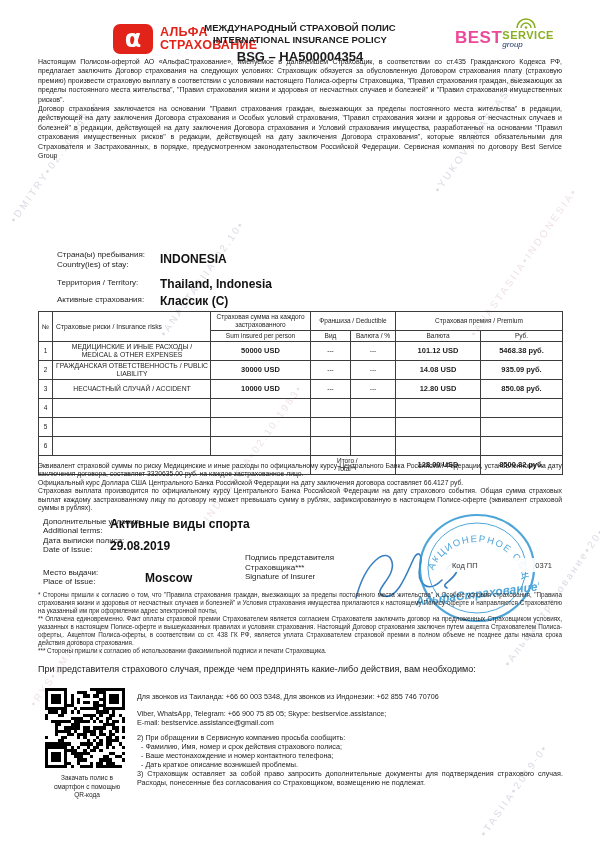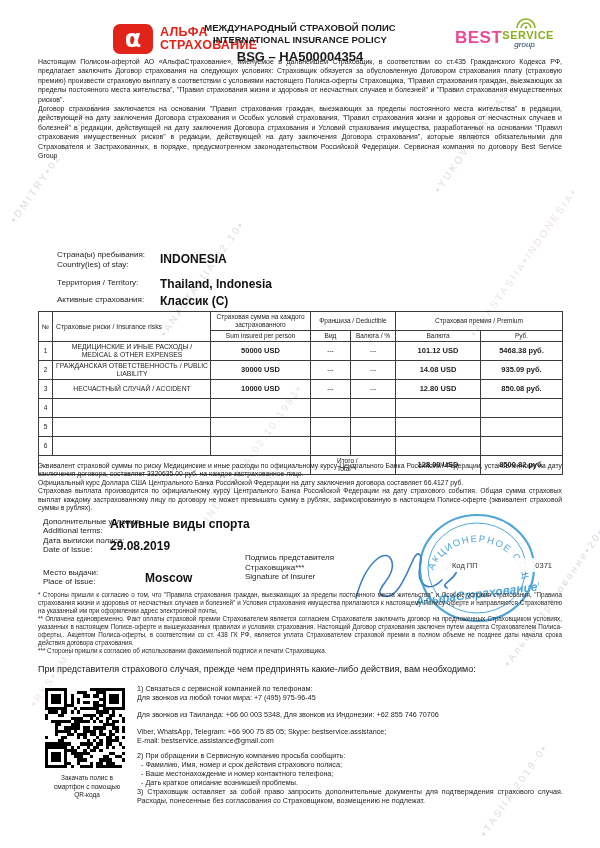--- a/index.html
+++ b/index.html
@@ -34,21 +34,21 @@
   .title-block { left:170px; top:22px; width:260px; text-align:center; }
   .title-ru, .title-en { font-size:9.5px; font-weight:bold; line-height:11.5px; }
   .policy-no { font-size:13px; font-weight:bold; margin-top:4px; }
 
   .best-logo { left:455px; top:17px; width:105px; height:45px; }
   .best-arcs { position:absolute; left:58px; top:0px; }
   .best-line { position:absolute; left:0; top:12px; display:flex; align-items:flex-start; }
   .best-word { font-size:17px; line-height:17px; font-weight:bold; color:#ec4899; letter-spacing:0.5px; }
   .service-stack { display:flex; flex-direction:column; margin-top:1px; }
   .service-word { font-size:11px; line-height:11px; font-weight:bold; color:#8aaf1f; letter-spacing:0.5px; }
-  .group-word { font-size:8px; line-height:8px; font-style:italic; color:#1b3668; margin-left:12px; }
+  .group-word { font-size:8px; line-height:8px; font-style:italic; color:#1b3668; margin-left:0; }
 
   
   .preamble { left:38px; top:57px; width:524px; font-size:7px; line-height:9.4px;
               text-align:justify; color:#222; }
   .preamble p { margin:0; }
 
   
   .lbl  { font-size:8px; line-height:9px; color:#222; }
   .val  { font-size:12px; font-weight:bold; color:#111; }
   .stay-l1a{left:57px;top:250px;} .stay-l1b{left:57px;top:260px;} .stay-v1{left:160px;top:252px;}
@@ -915,22 +915,20 @@
       <div class="qr-cell"></div>
       <div class="qr-cell"></div>
       <div class="qr-cell"></div>
       <div></div>
     </div>
   <div class="abs qr-caption preline">Закачать полис в
 смартфон с помощью
 QR-кода</div>
 
   <div class="abs contact">
-    <p class="preline">1) Связаться с сервисной компанией по телефонам:
-Для звонков из любой точки мира: +7 (495) 975-96-45</p>
     <p class="g8">Для звонков из Таиланда: +66 60 003 5348, Для звонков из Индонезии: +62 855 746 70706</p>
     <p class="preline g8">Viber, WhatsApp, Telegram: +66 900 75 85 05; Skype: bestservice.assistance;
 E-mail: bestservice.assistance@gmail.com</p>
     <p class="preline g6">2) При обращении в Сервисную компанию просьба сообщить:
 &nbsp;&nbsp;-  Фамилию, Имя, номер и срок действия страхового полиса;
 &nbsp;&nbsp;-  Ваше местонахождение и номер контактного телефона;
 &nbsp;&nbsp;-  Дать краткое описание возникшей проблемы.</p>
     <p class="g5 just">3) Страховщик оставляет за собой право запросить дополнительные документы для подтверждения страхового случая. Расходы, понесенные без согласования со Страховщиком, возмещению не подлежат.</p>
   </div>
 

